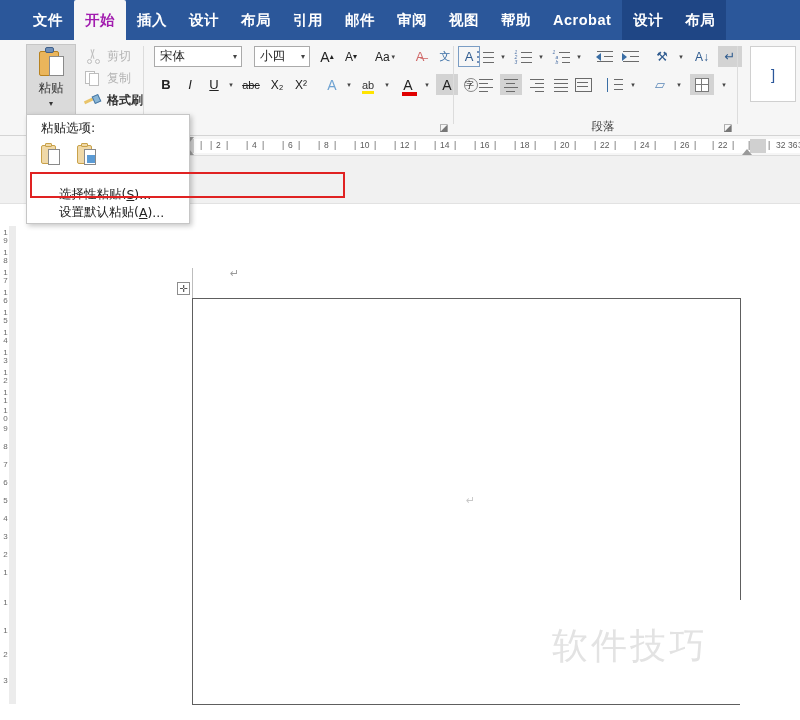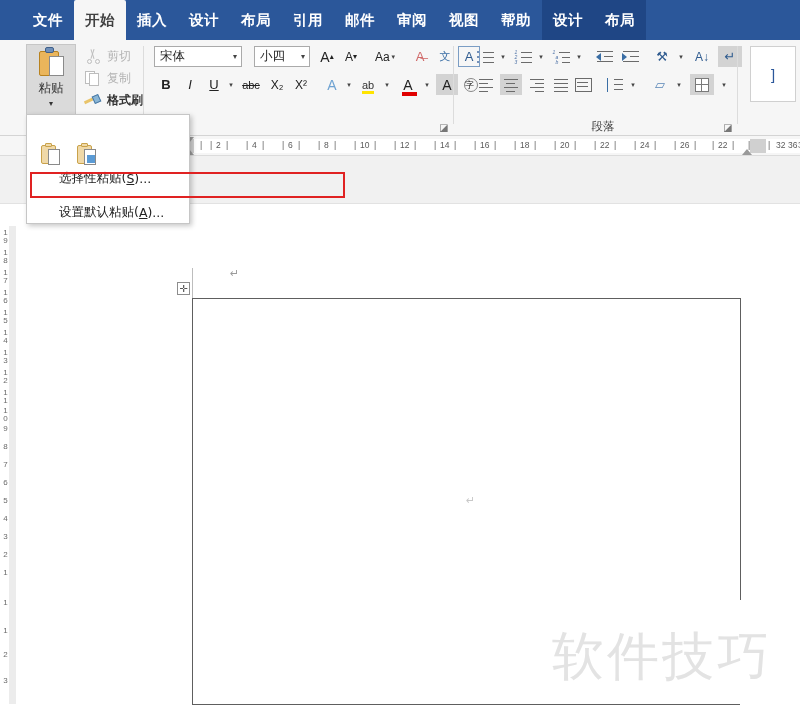--- a/index.html
+++ b/index.html
@@ -22,21 +22,21 @@
     display: flex; align-items: center; justify-content: center;
     padding: 0 11px;
     color: #ffffff;
     font-size: 14.5px;
     font-weight: 700;
     letter-spacing: .5px;
     white-space: nowrap;
     cursor: default;
   }
   .tab.active {
-    background: #f6f6f6; color: #404040; font-weight: 700;
+    background: #f6f6f6; color: #a21caf; font-weight: 700;
     margin-top: 0; border-radius: 2px 2px 0 0;
   }
   .tab.ctx { background: #1f4685; }
   .tab.tell { padding-left: 10px; }
   .bulb {
     display: inline-block; width: 13px; height: 15px; position: relative; margin-right: 7px;
   }
   .bulb::before {
     content: ""; position: absolute; left: 2px; top: 0;
     width: 9px; height: 9px; border: 1.6px solid #fff; border-radius: 50% 50% 45% 45%;
@@ -279,21 +279,21 @@
     font-size:10px; color:#555; line-height:11px; text-align:center;
   }
   .vline-head {
     position:absolute; left:192px; top:268px; width:1px; height:30px; background:#bdbdbd;
   }
   .pilcrow {
     position:absolute; color:#9b9b9b; font-size:11px; line-height:11px;
   }
   .watermark {
     position:absolute; left:552px; top:622px;
-    font-size:52px; color:#e3e3e3; font-weight:400;
+    font-size:36px; color:#e3e3e3; font-weight:400;
     letter-spacing:3px; white-space:nowrap;
     font-family:"DejaVu Sans", sans-serif;
   }
   .cjk { font-family: "DejaVu Sans", "Liberation Sans", sans-serif; }
 </style>
 </head>
 <body>
 
 <div id="app">
 
@@ -302,20 +302,21 @@
     <div class="tab cjk">文件</div>
     <div class="tab active cjk">开始</div>
     <div class="tab cjk">插入</div>
     <div class="tab cjk">设计</div>
     <div class="tab cjk">布局</div>
     <div class="tab cjk">引用</div>
     <div class="tab cjk">邮件</div>
     <div class="tab cjk">审阅</div>
     <div class="tab cjk">视图</div>
     <div class="tab cjk">帮助</div>
+    <div class="tab">Acrobat</div>
     <div class="tab ctx cjk">设计</div>
     <div class="tab ctx cjk">布局</div>
   </div>
 
   <div class="ribbon">
 
     <div class="grp" id="grp-clipboard">
       <div class="paste-btn">
         <div class="clip-ico">
           <div class="clip-body"></div>
@@ -675,33 +676,34 @@
 
   <div class="vline-head"></div>
   <div class="pilcrow" style="left:230px; top:268px;">↵</div>
   <div class="tbl-handle">✛</div>
   <div class="table-box"></div>
   <div class="tbl-right-seg"></div>
   <div class="tbl-bottom"></div>
   <div class="pilcrow" style="left:466px; top:495px; color:#c8c8c8;">↵</div>
 
   <div class="menu">
+    <div class="menu-head cjk">粘贴选项:</div>
 
     <div class="pasteopt" style="left:12px; top:28px;">
       <i class="po-clip"></i>
         <i class="po-clasp"></i>
         <i class="po-page"></i>
     </div>
     <div class="pasteopt" style="left:48px; top:28px;">
       <i class="po-clip"></i>
         <i class="po-clasp"></i>
         <i class="po-pic"></i>
     </div>
 
-    <div class="menu-item cjk" style="top:50px;text-align:right;">
+    <div class="menu-item cjk" style="top:66px;text-align:right;">
       <span>选择性粘贴(</span>
         <u>S</u>
         <span>)...</span>
     </div>
     <div class="menu-item cjk" style="top:84px;">
       <span>设置默认粘贴(</span>
         <u>A</u>
         <span>)...</span>
     </div>
   </div>

